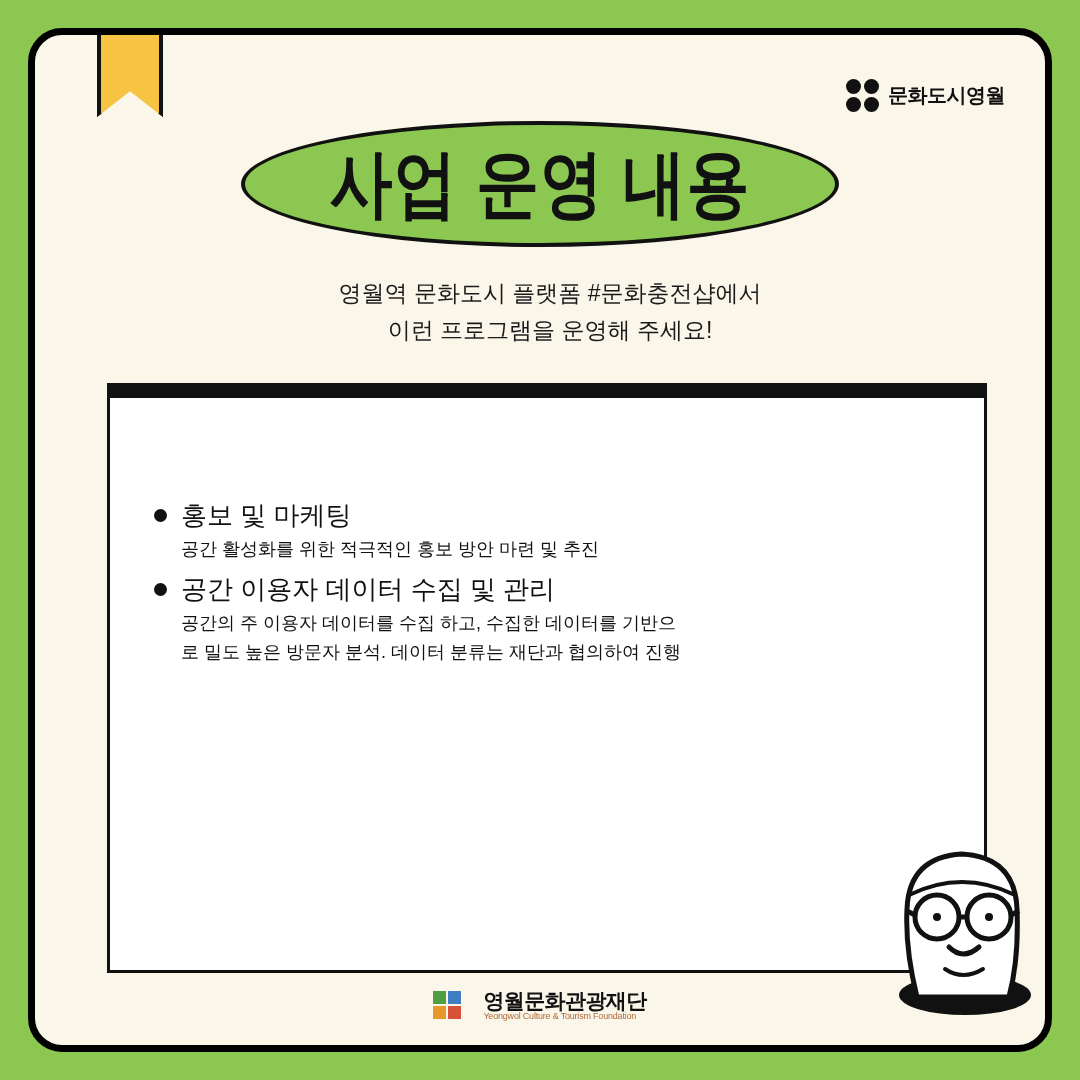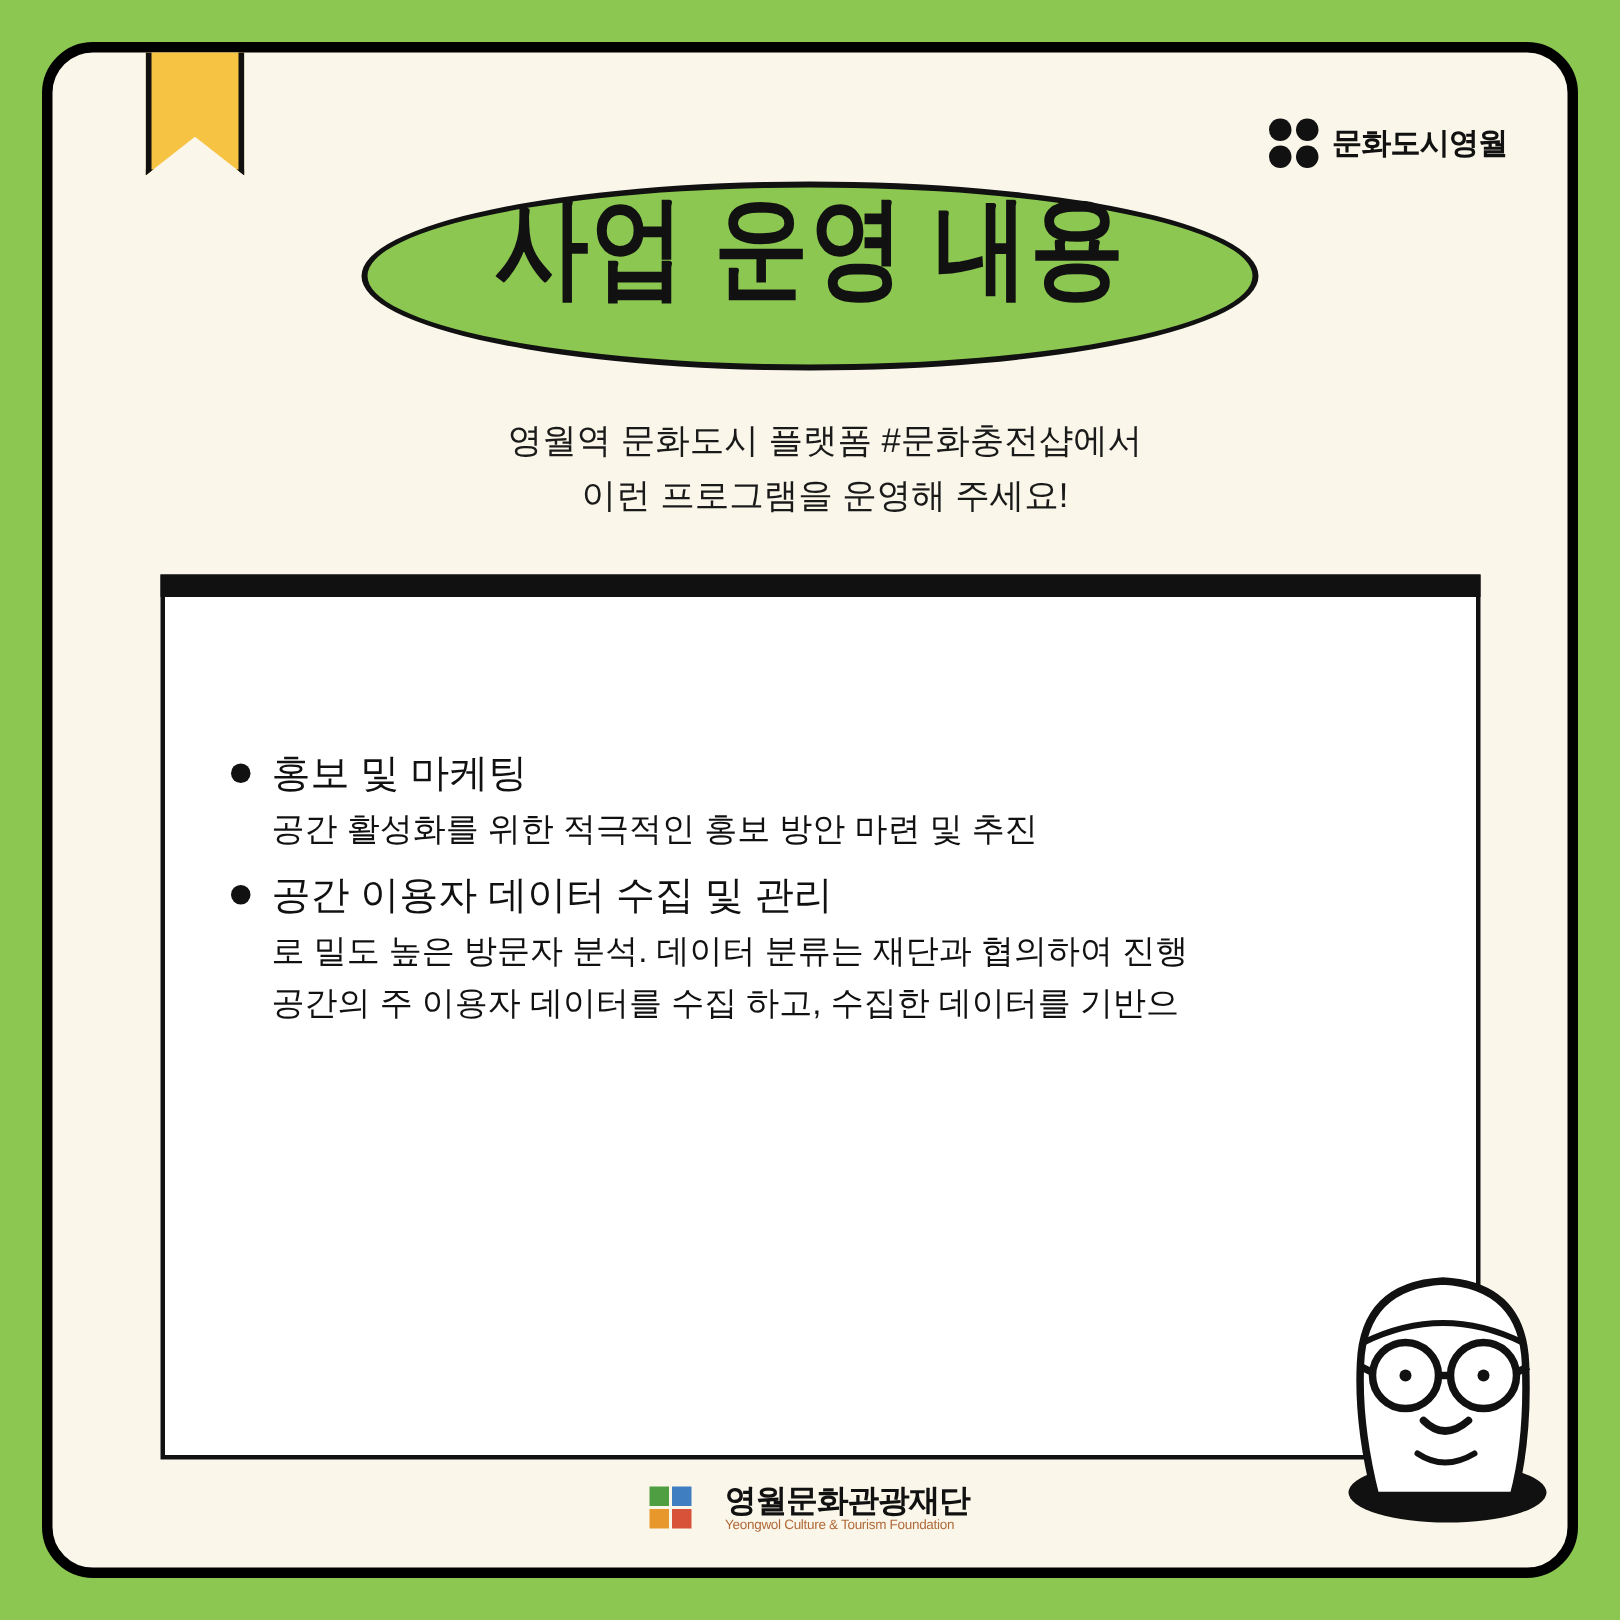--- a/index.html
+++ b/index.html
@@ -85,20 +85,21 @@
     display: flex;
     justify-content: center;
   }
   .title-ellipse {
     width: 590px;
     height: 118px;
     background: #8cc751;
     border: 4px solid #111111;
     border-radius: 50% / 50%;
     display: flex;
+    align-items: center;
     justify-content: center;
   }
   .title-text {
     font-size: 63px;
     font-weight: bold;
     color: #111111;
     letter-spacing: 1px;
     transform: scaleY(1.18);
     white-space: nowrap;
   }
@@ -160,21 +161,21 @@
   .dot {
     display: inline-block;
     min-width: 13px;
     width: 13px;
     height: 13px;
     background: #111111;
     border-radius: 50%;
     margin-top: 13px;
   }
   .sub-line {
-    font-size: 22px;
+    font-size: 18px;
     color: #111111;
     line-height: 1.62;
     padding-left: 27px;
   }
   .note-line {
     font-size: 26px;
     color: #6fb33f;
     line-height: 1.62;
     padding-left: 12px;
     padding-top: 6px;
@@ -266,22 +267,22 @@
             <span>홍보 및 마케팅</span>
           </div>
           <div class="sub-line">공간 활성화를 위한 적극적인 홍보 방안 마련 및 추진</div>
         </div>
 
         <div class="bullet-block">
           <div class="bullet-line">
             <span class="dot"></span>
             <span>공간 이용자 데이터 수집 및 관리</span>
           </div>
+          <div class="sub-line">공간의 주 이용자 데이터를 수집 하고, 수집한 데이터를 기반으</div>
           <div class="sub-line">로 밀도 높은 방문자 분석.  데이터 분류는 재단과 협의하여 진행</div>
-          <div class="sub-line">공간의 주 이용자 데이터를 수집 하고, 수집한 데이터를 기반으</div>
         </div>
 
       </div>
     </div>
 
     <svg class="mascot" viewBox="0 0 150 230">
       <ellipse cx="78" cy="196" rx="66" ry="20" fill="#111111"></ellipse>
       <path d="M30 198 Q18 150 20 110 Q22 58 75 55 Q128 58 130 110 Q132 160 122 198 Z" fill="#ffffff" stroke="#111111" stroke-width="5"></path>
       <path d="M22 96 Q75 70 128 96" fill="none" stroke="#111111" stroke-width="4"></path>
       <circle cx="50" cy="118" r="22" fill="#ffffff" stroke="#111111" stroke-width="5"></circle>

